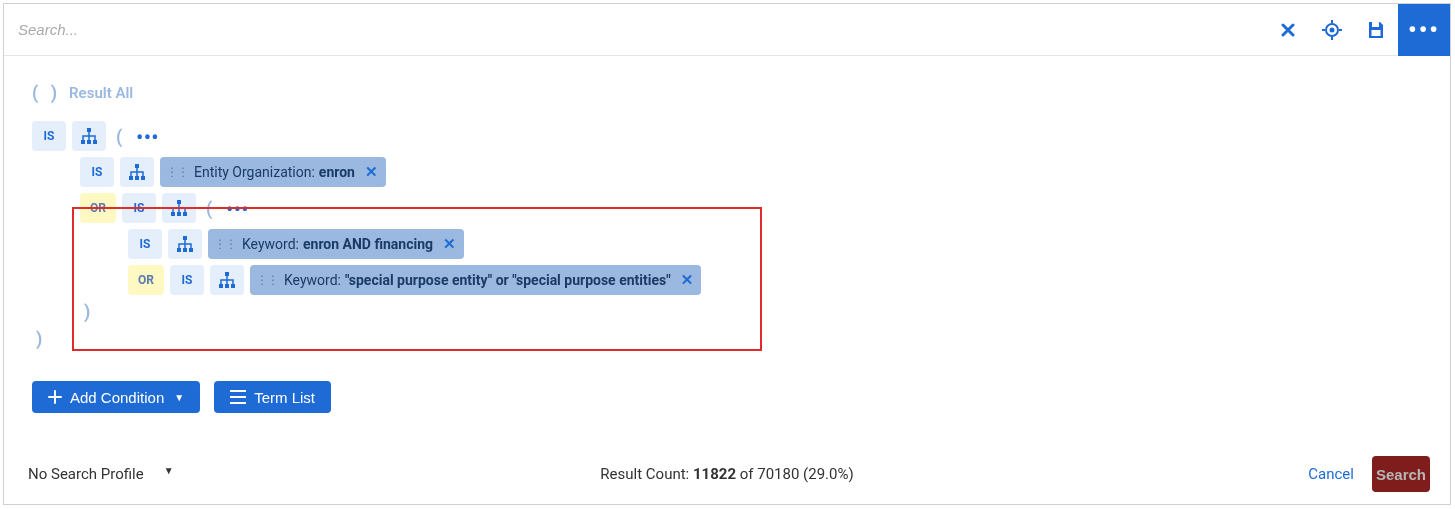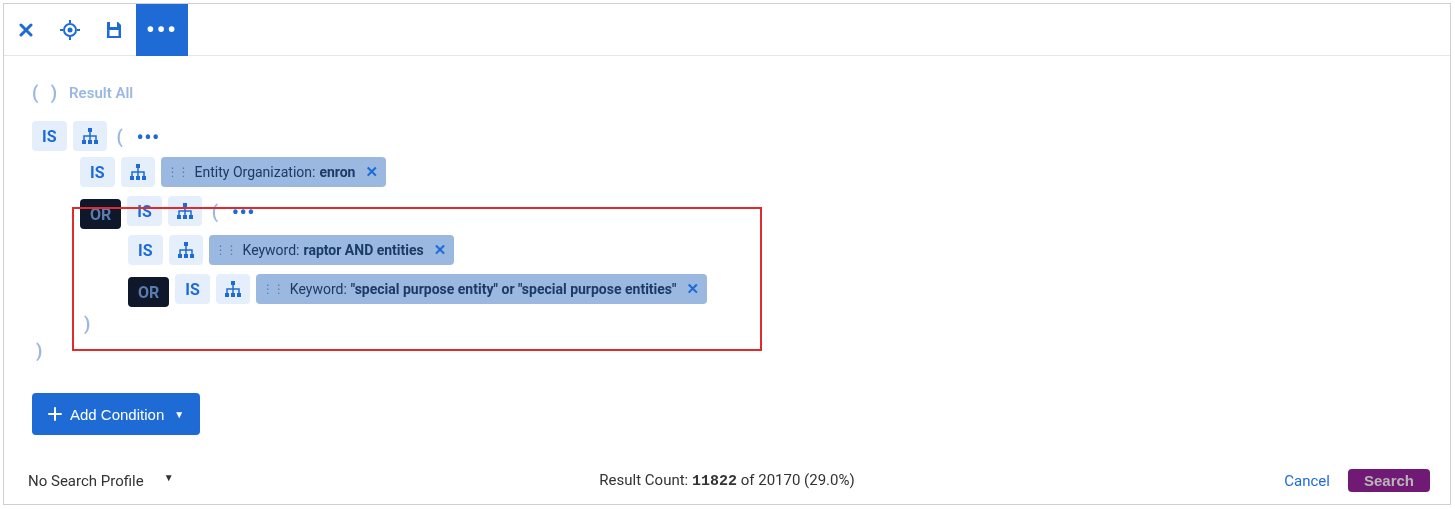--- a/index.html
+++ b/index.html
@@ -46,27 +46,27 @@
   }
   .groupall {
     display:flex; align-items:center; gap:8px;
     color:#9AB8E0; font-weight:600; font-size:15px;
     margin-bottom:18px;
   }
   .groupall .paren { font-weight:700; font-size:18px; letter-spacing:4px; color:#9AB8E0; }
   .row { display:flex; align-items:center; gap:6px; margin-bottom:6px; }
   .chip {
     background:#E5EFFB; color:#1E6BD6;
-    font-weight:700; font-size:16px;
+    font-weight:700; font-size:12px;
     height:30px; padding:0 10px;
     border-radius:4px;
     display:inline-flex; align-items:center; justify-content:center;
     min-width:34px;
   }
-  .chip-or { background:#0f172a; color:#5A7CAE;margin-top:6px; }
+  .chip-or { background:#fef9c3; color:#5A7CAE; }
   .chip-tree { padding:0 8px; }
   .tag {
     background:#9AB8E0;
     color:#1B3B66;
     height:30px;
     border-radius:4px;
     display:inline-flex; align-items:center;
     padding:0 8px 0 6px;
     gap:4px;
     font-size:14px;
@@ -89,54 +89,55 @@
     pointer-events:none;
   }
   .actions-row {
     display:flex; gap:14px;
     padding: 8px 28px 0 28px;
     margin-top:10px;
   }
   .btn {
     background:#1E6BD6; color:#fff;
     border:none; border-radius:4px;
-    height:42px; padding:0 16px;
+    height:32px; padding:0 16px;
     font-size:15px; font-weight:500;
     display:inline-flex; align-items:center; gap:8px;
     cursor:pointer;
   }
   .btn .dd { font-size:10px; margin-left:2px; }
   .footer {
     position:absolute;
     bottom:12px; left:0; right:0;
     display:flex; align-items:center;
     padding: 0 20px 0 24px;
     font-size:15px;
   }
   .profile-sel { display:flex; align-items:flex-start; gap:20px; cursor:pointer; }
   .profile-sel .dd { font-size:10px; }
   .result-count { position:absolute; left:50%; transform:translateX(-50%); color:#333; }
-  .result-count .bold { font-weight:700;font-family:Liberation Mono, monospace; }
+  .result-count .bold { font-weight:700; }
   .footer-right { margin-left:auto; display:flex; align-items:center; gap:18px; }
   .link-cancel { color:#1E6BD6; cursor:pointer; }
   .btn-search {
-    background:#701a75; color:#B7B7B7;
+    background:#7f1d1d; color:#B7B7B7;
     border:none; border-radius:4px;
-    height:23px; padding:0 16px;
+    height:36px; padding:0 4px;
     font-size:15px; font-weight:600;
     cursor:not-allowed;
   }
   svg.tree { display:block; }
 </style>
 </head>
 <body>
 
 <div class="panel">
 
   <div class="topbar">
+    <input class="search-input" placeholder="Search..." style="">
     <div class="top-icons">
       <div class="top-icon clear">
         <svg width="14" height="14" viewBox="0 0 14 14">
             <path d="M2 2 L12 12 M12 2 L2 12" stroke="#1E6BD6" stroke-width="3" stroke-linecap="round"></path>
           </svg>
       </div>
       <div class="top-icon">
         <svg width="20" height="20" viewBox="0 0 20 20">
             <circle cx="10" cy="10" r="6" fill="none" stroke="#1E6BD6" stroke-width="2"></circle>
             <circle cx="10" cy="10" r="2.5" fill="#1E6BD6"></circle>
@@ -217,21 +218,21 @@
             <rect x="6" y="0" width="4" height="4" fill="#1E6BD6"></rect>
             <rect x="0" y="12" width="4" height="4" fill="#1E6BD6"></rect>
             <rect x="6" y="12" width="4" height="4" fill="#1E6BD6"></rect>
             <rect x="12" y="12" width="4" height="4" fill="#1E6BD6"></rect>
             <path d="M8 4v4M2 12V8h12v4M8 8v4" stroke="#1E6BD6" stroke-width="1.5" fill="none"></path>
           </svg>
       </span>
       <span class="tag">
         <span class="grip">⋮⋮</span>
         <span class="lbl">Keyword:</span>
-        <span class="val"> raptor AND entities</span>
+        <span class="val"> enron AND financing</span>
         <span class="remove">✕</span>
       </span>
     </div>
 
     <div class="row indent-96">
       <span class="chip chip-or">OR</span>
       <span class="chip">IS</span>
       <span class="chip chip-tree">
         <svg class="tree" width="16" height="16" viewBox="0 0 16 16">
             <rect x="6" y="0" width="4" height="4" fill="#1E6BD6"></rect>
@@ -260,29 +261,35 @@
   <div class="highlight-box"></div>
 
   <div class="actions-row">
     <button class="btn">
       <svg width="14" height="14" viewBox="0 0 14 14">
           <path d="M7 1v12M1 7h12" stroke="#fff" stroke-width="2" stroke-linecap="round"></path>
         </svg>
       <span>Add Condition</span>
       <span class="dd">▼</span>
     </button>
+    <button class="btn">
+      <svg width="16" height="14" viewBox="0 0 16 14">
+          <path d="M0 1h16M0 7h16M0 13h16" stroke="#fff" stroke-width="2"></path>
+        </svg>
+      <span>Term List</span>
+    </button>
   </div>
 
   <div class="footer">
     <div class="profile-sel">
       <span>No Search Profile</span>
       <span class="dd">▼</span>
     </div>
     <div class="result-count">
-      <span>Result Count: </span><span class="bold">11822</span><span> of 20170 (29.0%)</span>
+      <span>Result Count: </span><span class="bold">11822</span><span> of 70180 (29.0%)</span>
     </div>
     <div class="footer-right">
       <span class="link-cancel">Cancel</span>
       <button class="btn-search">Search</button>
     </div>
   </div>
 
 </div>
 
 </body></html>

